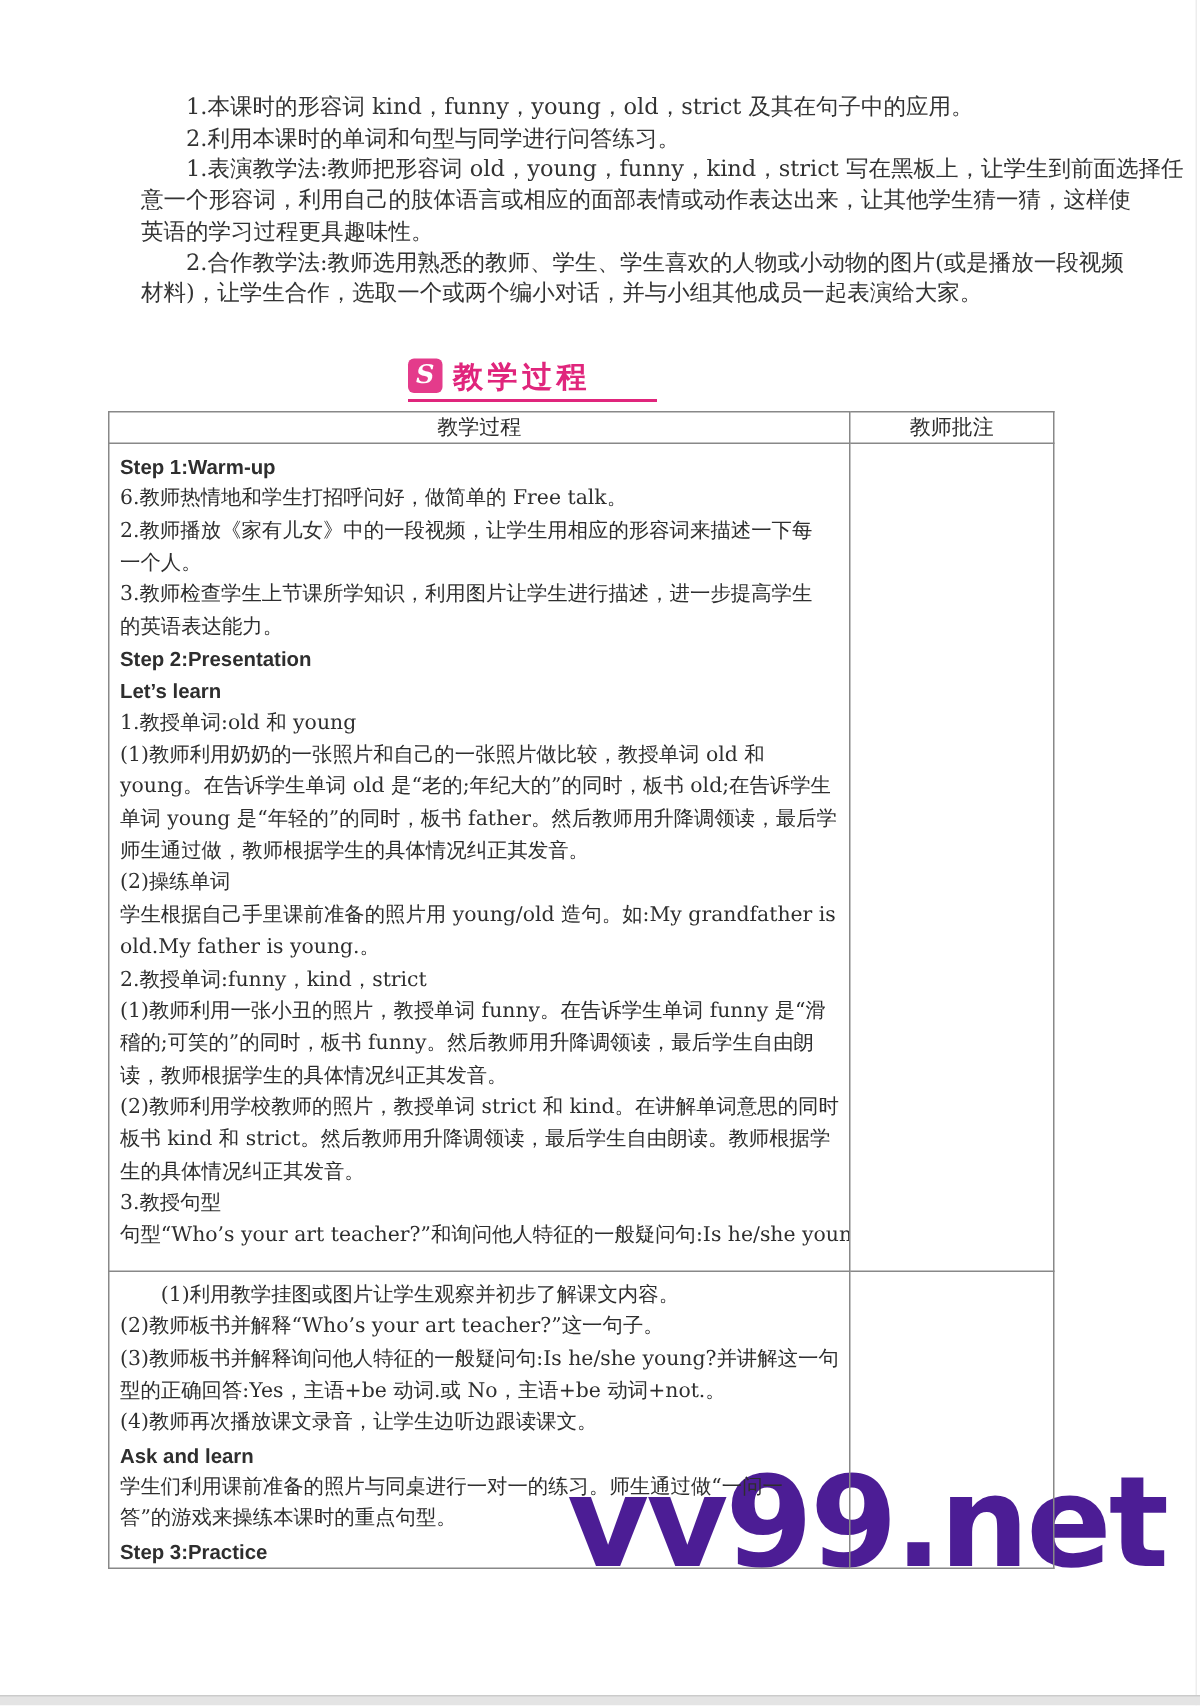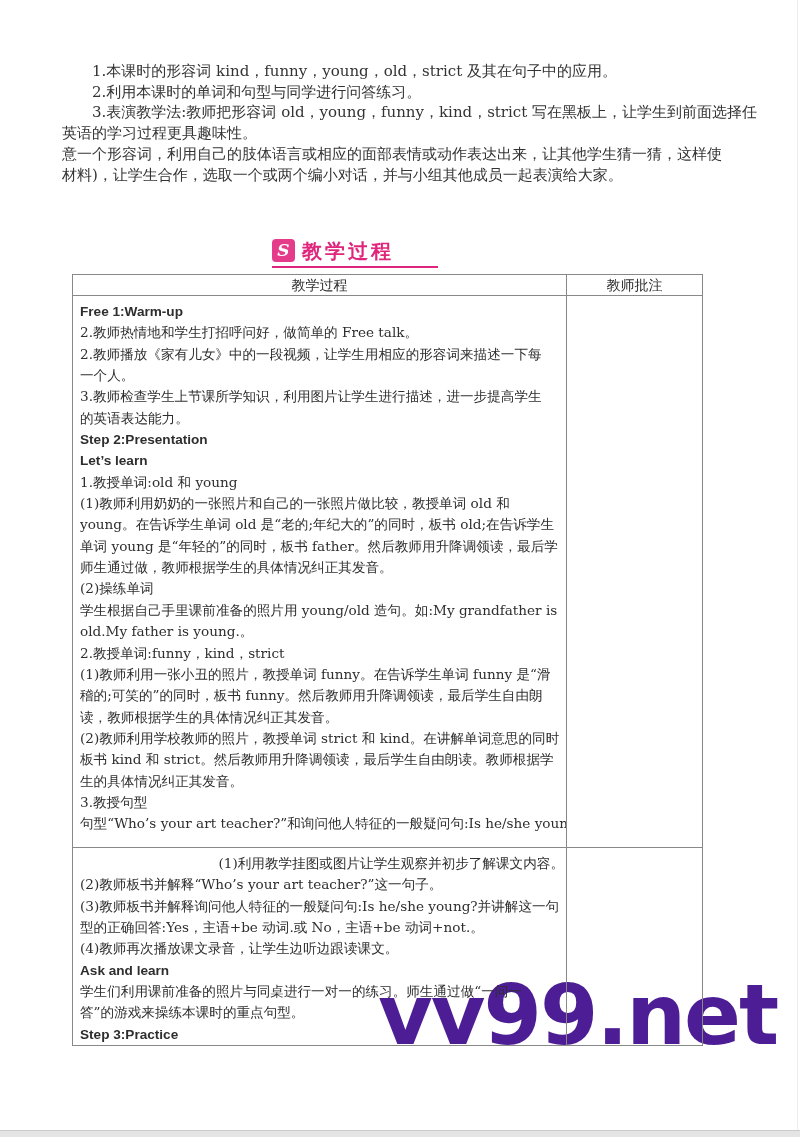--- a/index.html
+++ b/index.html
@@ -12,21 +12,21 @@
     font-family:"DejaVu Sans","Liberation Sans",sans-serif;
     font-weight:bold;font-size:84px;line-height:1;letter-spacing:-2px;
     color:#4c1d95;user-select:none;white-space:nowrap;
   }
 
   
   .intro{
     position:absolute;left:62px;top:61px;width:692px;z-index:1;
     font-size:15px;line-height:20.7px;color:#333;
   }
-  .intro .line{white-space:nowrap;}
+  .intro .line{white-space:nowrap;margin-left:32px;}
   .intro .ind{text-indent:2em;}
   .intro .hdr{font-weight:normal;}
 
   
   .section-header{position:absolute;left:272px;top:238px;z-index:1;height:30px;}
   .sh-icon{
     position:absolute;left:0;top:1px;width:23px;height:23px;border-radius:4px;
     background:#e43b8b;color:#ffffff;
     font-family:"DejaVu Serif",serif;font-style:italic;font-weight:bold;font-size:17px;
     display:flex;align-items:center;justify-content:center;line-height:1;
@@ -50,39 +50,40 @@
   }
   table.doc-table th{
     height:20px;font-weight:normal;font-size:14px;text-align:center;
     line-height:20px;overflow:hidden;
   }
   tr.r1 td{height:551px;}
   tr.r2 td{height:193px;}
   .cellwrap{height:100%;overflow:hidden;padding:5px 2px 0 7px;box-sizing:border-box;}
   .cellwrap .line{white-space:nowrap;line-height:21.35px;height:21.35px;}
   .cellwrap .en{font-family:"Liberation Sans","DejaVu Sans",sans-serif;font-weight:bold;}
-  .cellwrap .ind2{text-indent:2em;text-align:right;}
+  .cellwrap .ind2{text-indent:2em;}
 
   
   .page-edge-right{position:absolute;right:2px;top:0;width:1px;height:1137px;background:#ededed;z-index:2;}
   .bottom-strip{position:absolute;left:0;bottom:0;width:800px;height:6px;background:#e4e4e4;border-top:1px solid #cbcbcb;z-index:2;}
 </style>
 </head>
 <body>
 
 <div id="page">
 
   <div class="watermark">vv99.net</div>
 
   <div class="intro">
     <div class="line ind">1.本课时的形容词 kind，funny，young，old，strict 及其在句子中的应用。</div>
     <div class="line ind">2.利用本课时的单词和句型与同学进行问答练习。</div>
-    <div class="line ind">3.表演教学法:教师把形容词 old，young，funny，kind，strict 写在黑板上，让学生到前面选择任</div>
+    <div class="line ind">1.表演教学法:教师把形容词 old，young，funny，kind，strict 写在黑板上，让学生到前面选择任</div>
+    <div class="line">意一个形容词，利用自己的肢体语言或相应的面部表情或动作表达出来，让其他学生猜一猜，这样使</div>
     <div class="line">英语的学习过程更具趣味性。</div>
-    <div class="line">意一个形容词，利用自己的肢体语言或相应的面部表情或动作表达出来，让其他学生猜一猜，这样使</div>
+    <div class="line ind">2.合作教学法:教师选用熟悉的教师、学生、学生喜欢的人物或小动物的图片(或是播放一段视频</div>
     <div class="line">材料)，让学生合作，选取一个或两个编小对话，并与小组其他成员一起表演给大家。</div>
   </div>
 
   <div class="section-header">
     <span class="sh-icon">S</span>
     <span class="sh-title">教学过程</span>
     <span class="sh-underline"></span>
   </div>
 
   <table class="doc-table">
@@ -91,22 +92,22 @@
         <col style="width:136px">
       </colgroup>
     <tbody>
         <tr>
       <th>教学过程</th>
       <th>教师批注</th>
     </tr>
     <tr class="r1">
       <td>
         <div class="cellwrap">
-          <div class="line en">Free 1:Warm-up</div>
-          <div class="line">2.教师热情地和学生打招呼问好，做简单的 Free talk。</div>
+          <div class="line en">Step 1:Warm-up</div>
+          <div class="line">6.教师热情地和学生打招呼问好，做简单的 Free talk。</div>
           <div class="line">2.教师播放《家有儿女》中的一段视频，让学生用相应的形容词来描述一下每</div>
           <div class="line">一个人。</div>
           <div class="line">3.教师检查学生上节课所学知识，利用图片让学生进行描述，进一步提高学生</div>
           <div class="line">的英语表达能力。</div>
           <div class="line en">Step 2:Presentation</div>
           <div class="line en">Let’s learn</div>
           <div class="line">1.教授单词:old 和 young</div>
           <div class="line">(1)教师利用奶奶的一张照片和自己的一张照片做比较，教授单词 old 和</div>
           <div class="line">young。在告诉学生单词 old 是“老的;年纪大的”的同时，板书 old;在告诉学生</div>
           <div class="line">单词 young 是“年轻的”的同时，板书 father。然后教师用升降调领读，最后学</div>

